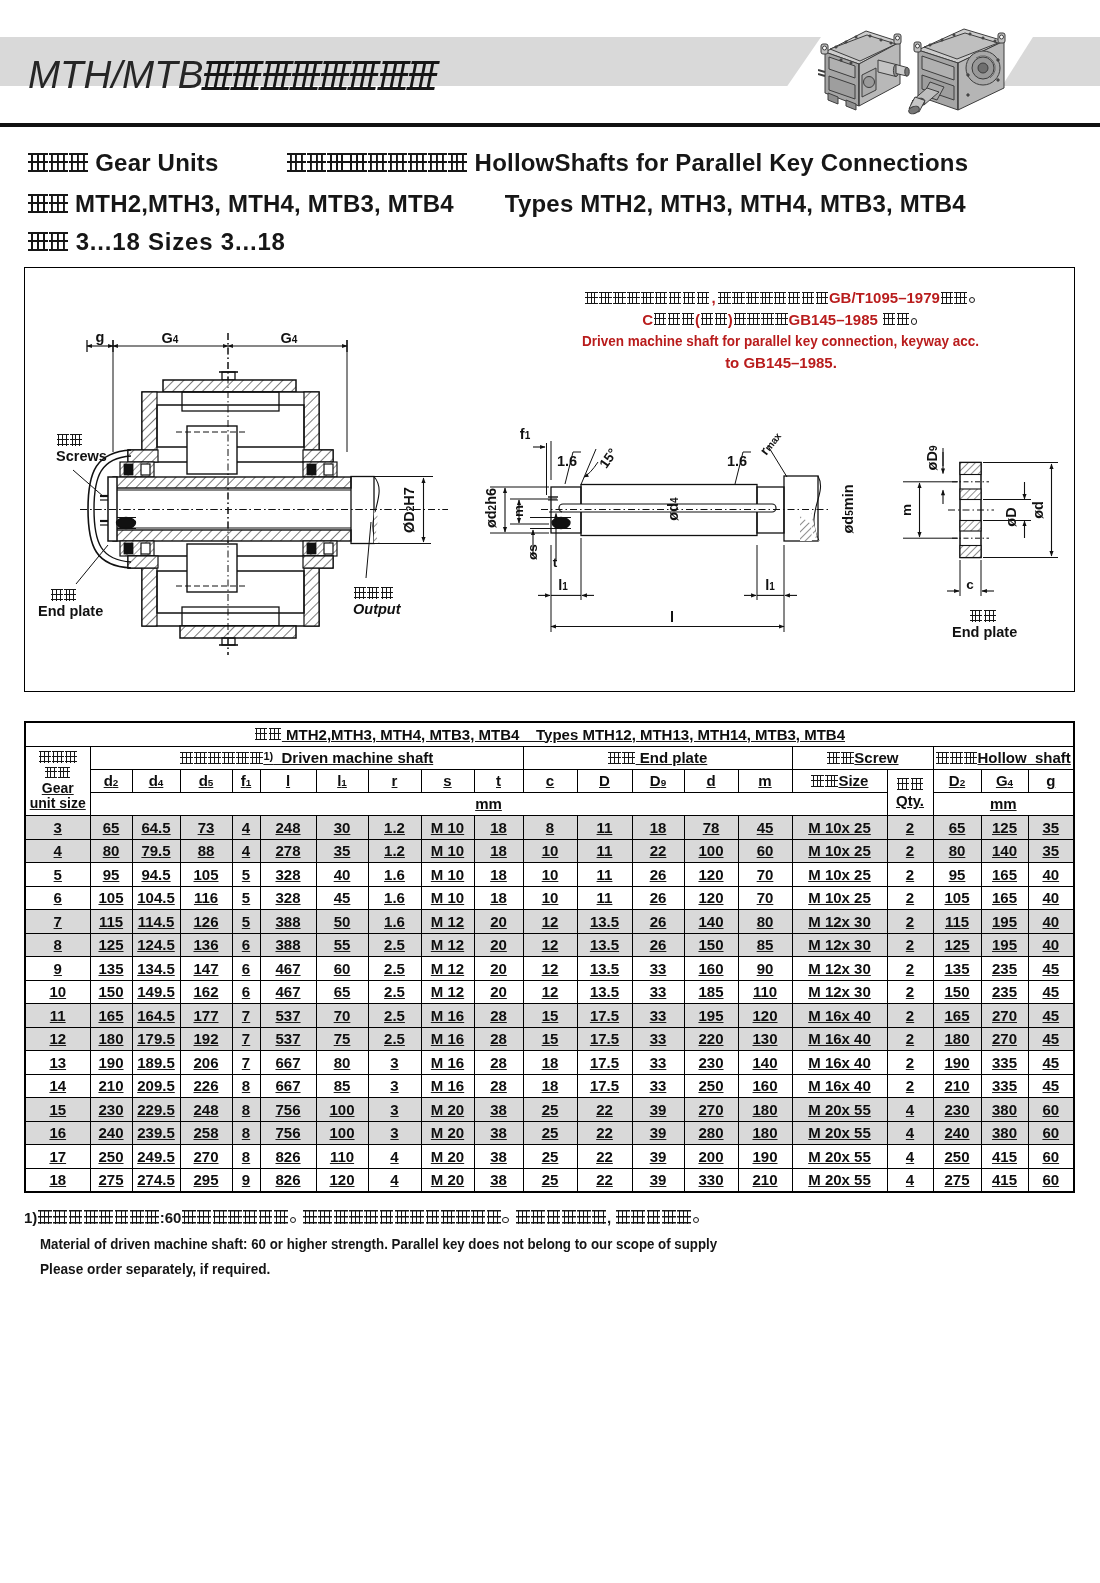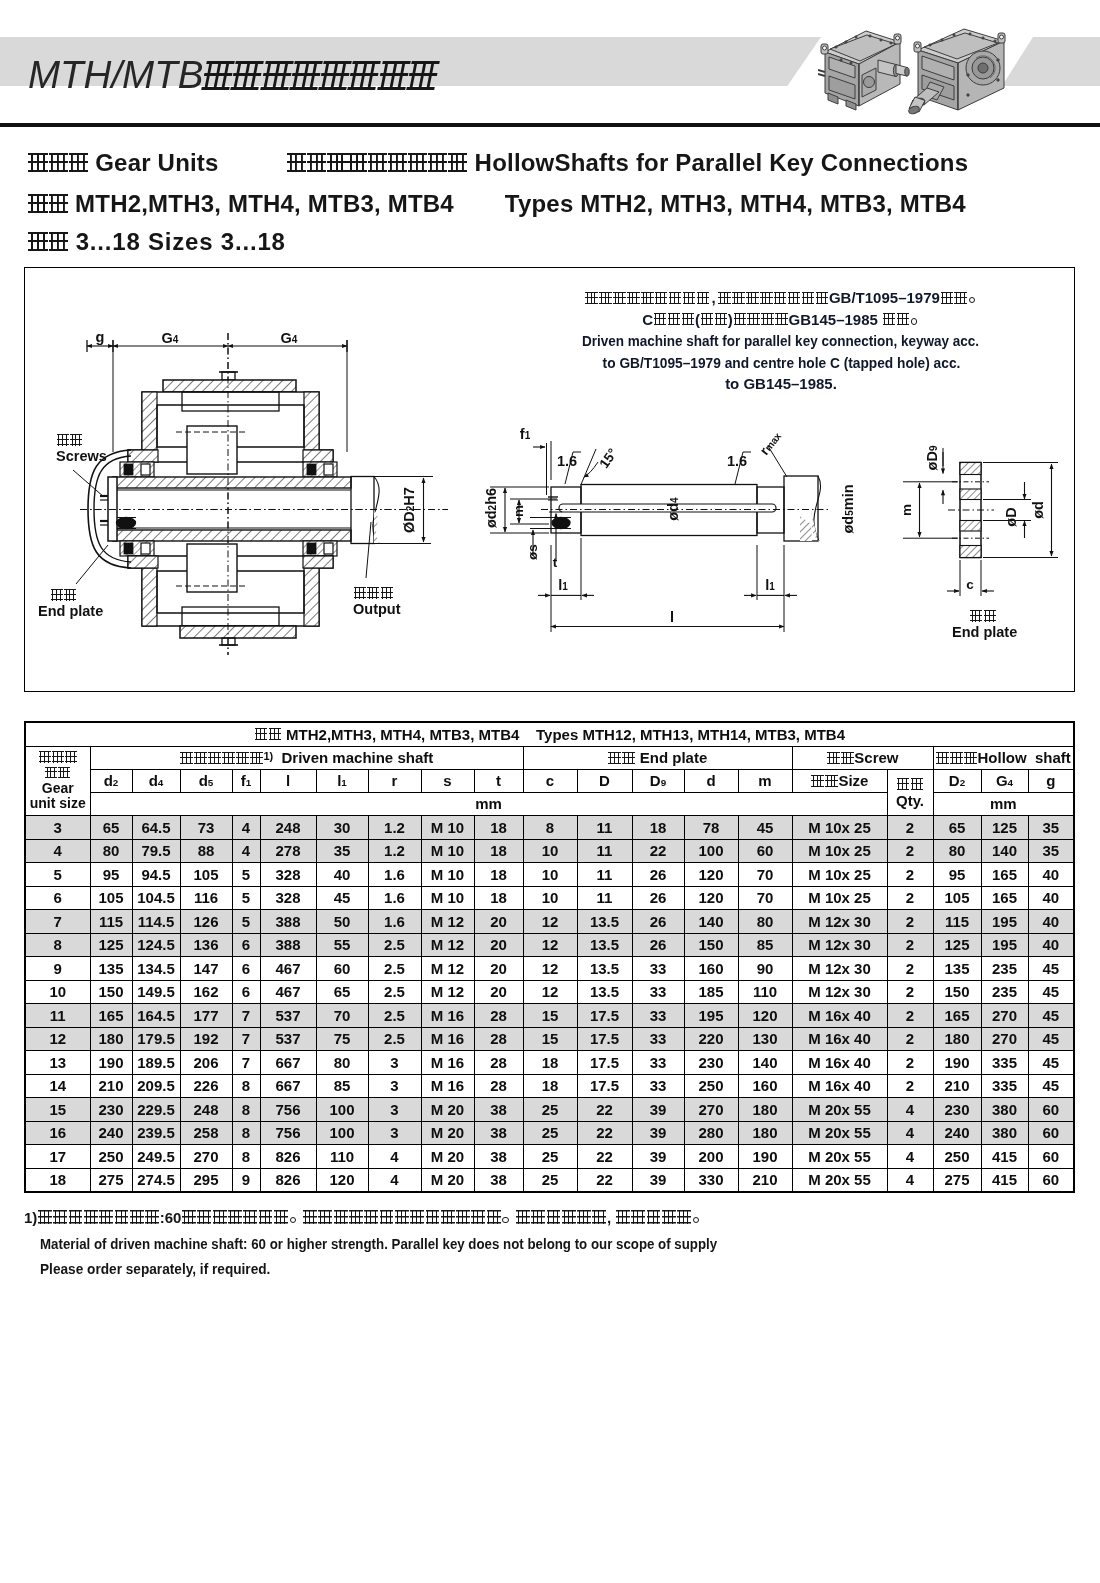--- a/index.html
+++ b/index.html
@@ -23,21 +23,21 @@
  clip-path:polygon(31.6% 0,100% 0,100% 100%,0 100%);}
 #title{left:28px;top:56px;font-size:38.5px;font-weight:normal;font-style:italic;color:#262626;
  letter-spacing:0;white-space:nowrap;line-height:38.5px;}
 #title i.k{transform:skewX(-11deg);width:.72em;height:.75em;margin:0 .02em;}
 #rule1{left:0;top:123px;width:1100px;height:4px;background:#111;}
 .hline{font-size:24px;font-weight:bold;color:#161616;white-space:nowrap;line-height:24px;letter-spacing:.2px;text-align:center;}
 .hline i.k{width:.8em;height:.79em;margin:0 .02em;}
 #dbox{left:24px;top:267px;width:1048.5px;height:423px;border:1.6px solid #000;}
 #dsvg{left:28px;top:278px;}
 .dlab{font-size:14.5px;font-weight:bold;color:#111;line-height:15.5px;white-space:nowrap;}
-#tbl{left:24px;top:720.5px;}
+#tbl{left:24px;top:720.5px;text-decoration:underline;}
 table{border-collapse:collapse;table-layout:fixed;border:2px solid #000;}
 td{border:1.5px solid #000;text-align:center;vertical-align:middle;
  font-size:15px;font-weight:bold;color:#0e0e0e;padding:0;overflow:hidden;white-space:nowrap;}
 tr.shade td{background:#d9d9d9;}
 .fnote{font-size:15px;font-weight:bold;color:#151515;white-space:nowrap;line-height:15px;transform-origin:0 0;}
 .fnote i.k{width:.92em;height:.9em;margin:0 .05em;}
 </style>
 </head>
 <body>
 
@@ -290,30 +290,29 @@
 <text x="497" y="161" font-family="Liberation Sans,sans-serif" font-size="14.5" font-weight="bold" fill="#111" text-anchor="middle">f<tspan font-size="10">1</tspan></text>
 <text x="539" y="188" font-family="Liberation Sans,sans-serif" font-size="14.5" font-weight="bold" fill="#111" text-anchor="middle">1.6</text>
 <text x="709" y="188" font-family="Liberation Sans,sans-serif" font-size="14.5" font-weight="bold" fill="#111" text-anchor="middle">1.6</text>
 <text x="0" y="0" transform="translate(584,183) rotate(-55)" font-family="Liberation Sans,sans-serif" font-size="13.5" font-weight="bold" fill="#111" text-anchor="middle">15°</text>
 <text x="527" y="289" font-family="Liberation Sans,sans-serif" font-size="13.5" font-weight="bold" fill="#111" text-anchor="middle">t</text>
 <text x="535" y="312" font-family="Liberation Sans,sans-serif" font-size="14.5" font-weight="bold" fill="#111" text-anchor="middle">l<tspan font-size="10">1</tspan></text>
 <text x="742" y="312" font-family="Liberation Sans,sans-serif" font-size="14.5" font-weight="bold" fill="#111" text-anchor="middle">l<tspan font-size="10">1</tspan></text>
 <text x="644" y="344" font-family="Liberation Sans,sans-serif" font-size="14.5" font-weight="bold" fill="#111" text-anchor="middle">l</text>
 <text x="942" y="311" font-family="Liberation Sans,sans-serif" font-size="13.5" font-weight="bold" fill="#111" text-anchor="middle">c</text>
 </svg>
-<div class="abs" style="left:493px;top:287px;width:576px;text-align:center;font-size:15px;font-weight:bold;line-height:21.5px;color:#0f172a;">
+<div class="abs" style="left:493px;top:287px;width:576px;text-align:center;font-size:15px;font-weight:bold;line-height:21.5px;color:#b91c1c;">
 <div><i class="k"></i><i class="k"></i><i class="k"></i><i class="k"></i><i class="k"></i><i class="k"></i><i class="k"></i><i class="k"></i><i class="k"></i><span style="display:inline-block;width:.5em">,</span><i class="k"></i><i class="k"></i><i class="k"></i><i class="k"></i><i class="k"></i><i class="k"></i><i class="k"></i><i class="k"></i>GB/T1095–1979<i class="k"></i><i class="k"></i><i class="pc"></i></div>
 <div>C<i class="k"></i><i class="k"></i><i class="k"></i>(<i class="k"></i><i class="k"></i>)<i class="k"></i><i class="k"></i><i class="k"></i><i class="k"></i>GB145–1985 <i class="k"></i><i class="k"></i><i class="pc"></i></div>
 <div><span style="display:inline-block;transform:scaleX(.9)">Driven machine shaft for parallel key connection, keyway acc.</span></div>
-<div><span style="display:inline-block;transform:scaleX(.915)">to GB/T1095–1979 and centre hole C (tapped hole) acc.</span></div>
 <div>to GB145–1985.</div>
 </div>
 <div class="abs dlab" style="left:40px;top:433px;margin-left:16px;"><i class="k"></i><i class="k"></i><br>Screws</div>
 <div class="abs dlab" style="left:50px;top:588px;"><i class="k"></i><i class="k"></i><br><span style="margin-left:-12px">End plate</span></div>
-<div class="abs dlab" style="left:353px;top:586px;"><i class="k"></i><i class="k"></i><i class="k"></i><br>Output</div>
+<div class="abs dlab" style="left:353px;top:586px;font-style:italic;"><i class="k"></i><i class="k"></i><i class="k"></i><br>Output</div>
 <div class="abs dlab" style="left:952px;top:609px;width:62px;text-align:center;"><i class="k"></i><i class="k"></i><br>End plate</div>
 <div class="abs" id="tbl">
     <table>
 <colgroup>
         <col style="width:65px">
         <col style="width:42px">
         <col style="width:48px">
         <col style="width:52px">
         <col style="width:28px">
         <col style="width:56px">

